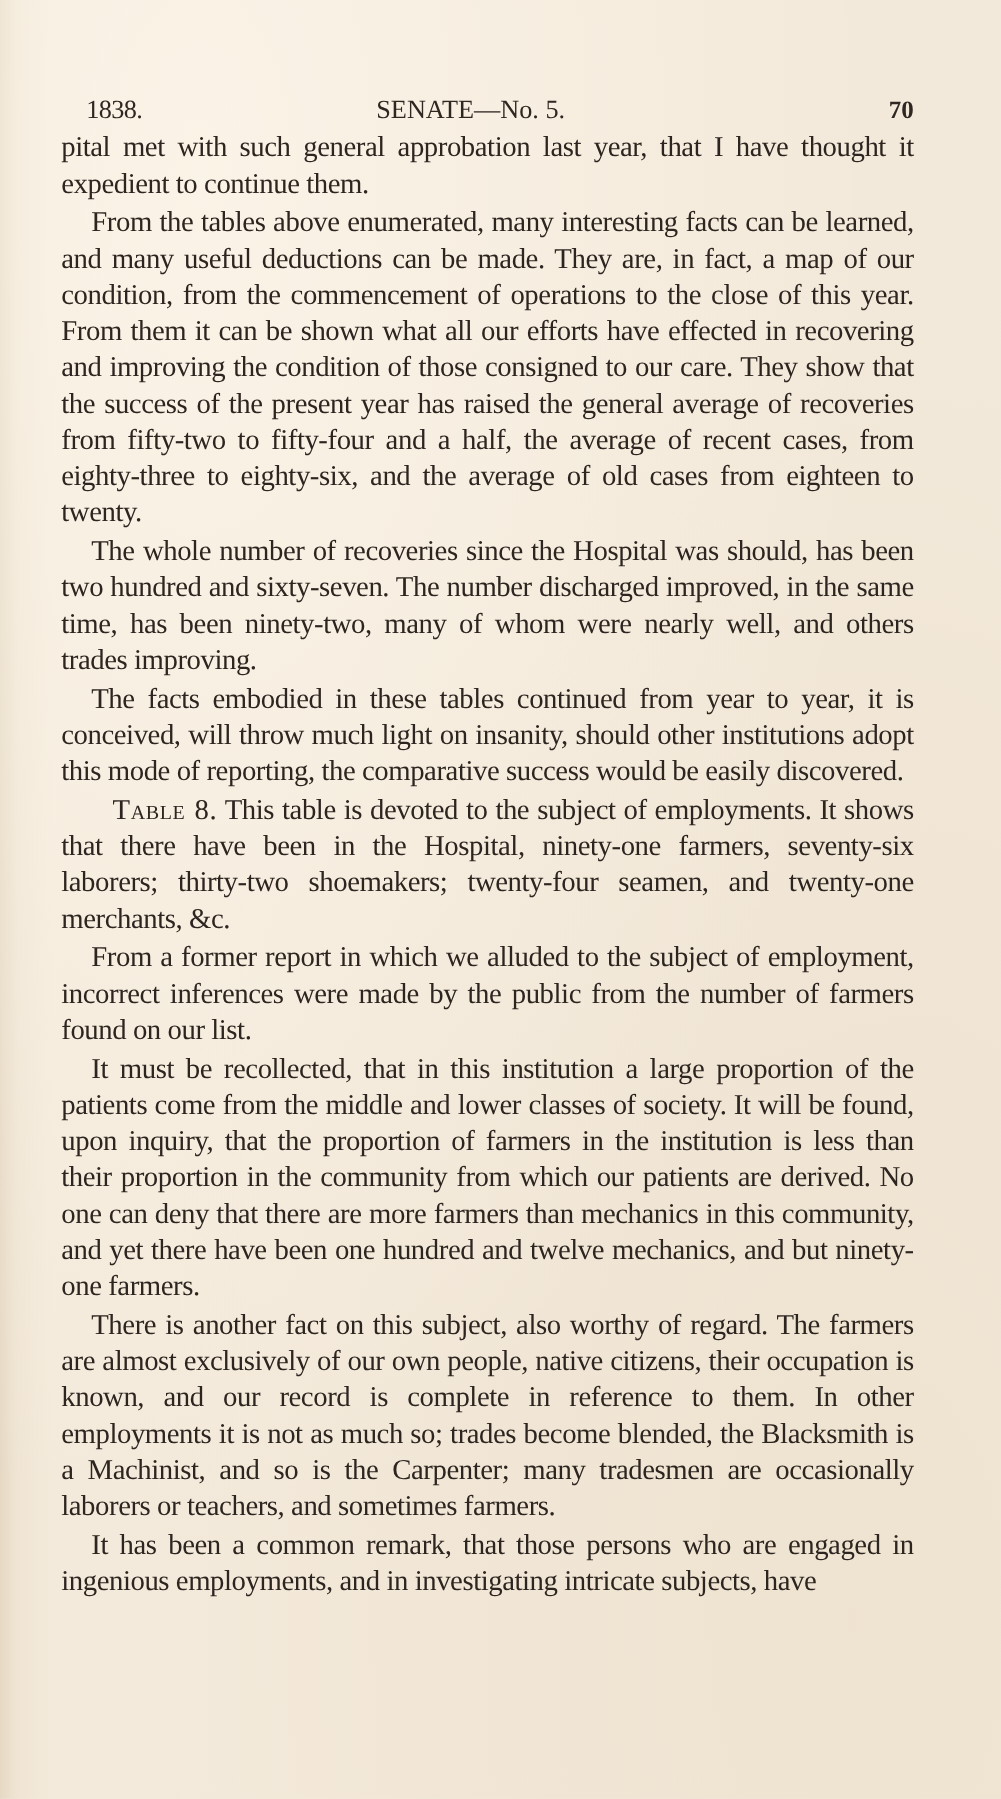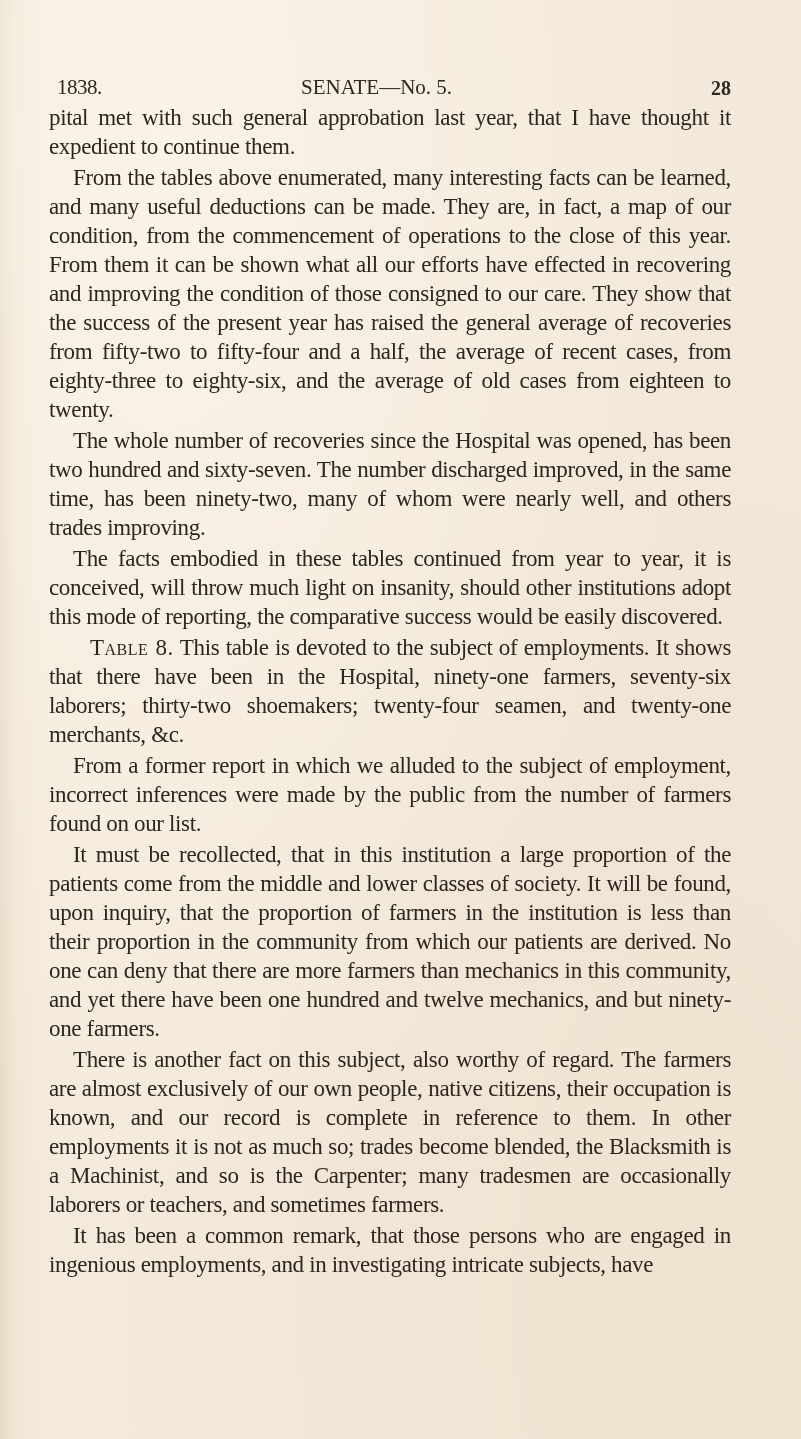--- a/index.html
+++ b/index.html
@@ -27,21 +27,21 @@
     }
     .running-head {
       position: absolute;
       top: 75px;
       left: 0;
       width: 682px;
       height: 30px;
       font-size: 21px;
       color: #2f2721;
     }
-    .rh-year { position: absolute; left: 8px; top: 0; letter-spacing: -0.5px; }
+    .rh-year { position: absolute; left: 20px; top: 0; letter-spacing: -0.5px; }
     .rh-title { position: absolute; left: 252px; top: 0; letter-spacing: 0px; text-align: right; }
     .rh-page { position: absolute; right: 0px; top: 2px; font-weight: bold; font-size: 20px; }
 
     .body-text {
       position: absolute;
       top: 103px;
       left: 0;
       width: 682px;
       font-size: 23px;
       line-height: 29px;
@@ -62,27 +62,27 @@
     .it { }
     .sc { font-variant: small-caps; letter-spacing: 0.5px; margin-left: 17px; }
   </style>
 </head>
 <body>
 
 <div class="page">
   <div class="running-head">
     <span class="rh-year">1838.</span>
     <span class="rh-title">SENATE—No. 5.</span>
-    <span class="rh-page">28</span>
+    <span class="rh-page">70</span>
   </div>
 
   <div class="body-text" id="body-text">
       <p class="cont"><span>pital met with such general approbation last year, that I have thought it expedient to continue them.</span></p>
       <p><span>From the tables above enumerated, many interesting facts can be learned, and many useful deductions can be made. They are, in fact, a map of our condition, from the commencement of operations to the close of this year. From them it can be shown what all our efforts have effected in recovering and improving the condition of those consigned to our care. They show that the success of the present year has raised the general average of recoveries from </span><span class="it">fifty-two</span><span> to </span><span class="it">fifty-four and a half</span><span>, the average of recent cases, from </span><span class="it">eighty-three</span><span> to </span><span class="it">eighty-six</span><span>, and the average of old cases from </span><span class="it">eighteen</span><span> to </span><span class="it">twenty</span><span>.</span></p>
-      <p><span>The whole number of recoveries since the Hospital was opened, has been </span><span class="it">two hundred and sixty-seven.</span><span> The number discharged improved, in the same time, has been </span><span class="it">ninety-two</span><span>, many of whom were nearly well, and others trades improving.</span></p>
+      <p><span>The whole number of recoveries since the Hospital was should, has been </span><span class="it">two hundred and sixty-seven.</span><span> The number discharged improved, in the same time, has been </span><span class="it">ninety-two</span><span>, many of whom were nearly well, and others trades improving.</span></p>
       <p><span>The facts embodied in these tables continued from year to year, it is conceived, will throw much light on insanity, should other institutions adopt this mode of reporting, the comparative success would be easily discovered.</span></p>
       <p><span class="sc">Table 8.</span><span> This table is devoted to the subject of employments. It shows that there have been in the Hospital, </span><span class="it">ninety-one</span><span> farmers, </span><span class="it">seventy-six</span><span> laborers; </span><span class="it">thirty-two</span><span> shoemakers; </span><span class="it">twenty-four</span><span> seamen, and </span><span class="it">twenty-one</span><span> merchants, &amp;c.</span></p>
       <p><span>From a former report in which we alluded to the subject of employment, incorrect inferences were made by the public from the number of farmers found on our list.</span></p>
       <p><span>It must be recollected, that in this institution a large proportion of the patients come from the middle and lower classes of society. It will be found, upon inquiry, that the proportion of farmers in the institution is less than their proportion in the community from which our patients are derived. No one can deny that there are more farmers than mechanics in this community, and yet there have been </span><span class="it">one hundred and twelve</span><span> mechanics, and but </span><span class="it">ninety-one</span><span> farmers.</span></p>
       <p><span>There is another fact on this subject, also worthy of regard. The farmers are almost exclusively of our own people, native citizens, their occupation is known, and our record is complete in reference to them. In other employments it is not as much so; trades become blended, the Blacksmith is a Machinist, and so is the Carpenter; many tradesmen are occasionally laborers or teachers, and sometimes farmers.</span></p>
       <p><span>It has been a common remark, that those persons who are engaged in ingenious employments, and in investigating intricate subjects, have</span></p>
     </div>
 </div>
 
 </body></html>

